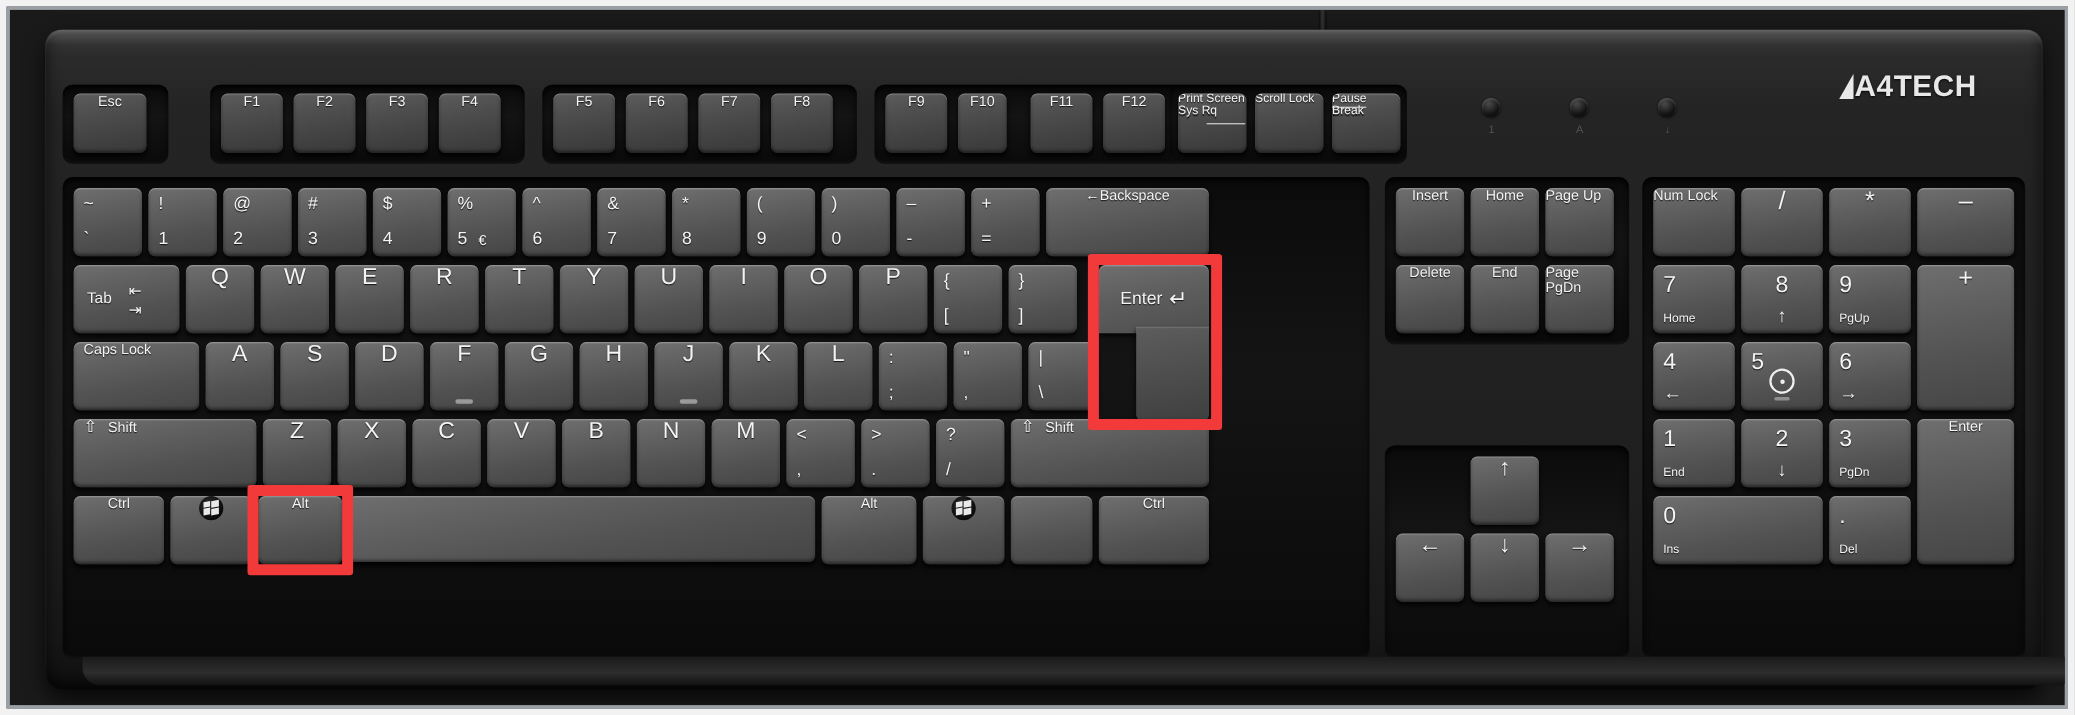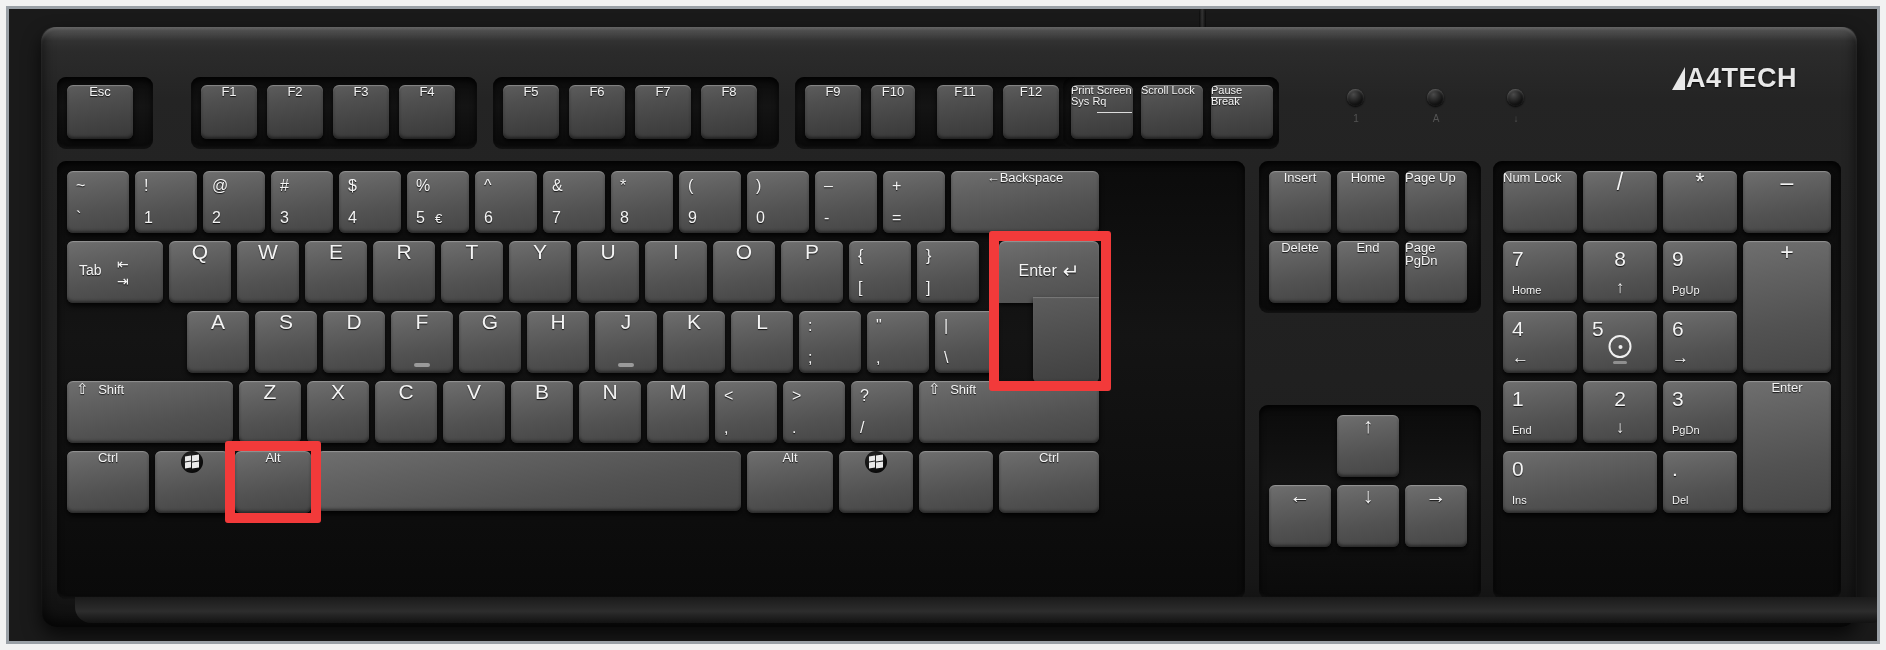--- a/index.html
+++ b/index.html
@@ -404,20 +404,23 @@
 
       <div class="enter-key" style="left:958px;top:214px;width:100px;height:140px;">
         <div class="enter-top"></div>
         <div class="enter-bot"></div>
         <div class="enter-label">
           <span style="font-size:16px;">Enter</span>
           <span style="font-size:20px;">↵</span>
         </div>
       </div>
 
+      <div class="key" style="left:26px;top:284px;width:114px;height:62px;">
+        <span class="lbl-left f-sm">Caps Lock</span>
+      </div>
       <div class="key" style="left:146px;top:284px;width:62px;height:62px;">
           <span class="lbl-center f-lg">A</span>
         </div>
       <div class="key" style="left:214px;top:284px;width:62px;height:62px;">
           <span class="lbl-center f-lg">S</span>
         </div>
       <div class="key" style="left:282px;top:284px;width:62px;height:62px;">
           <span class="lbl-center f-lg">D</span>
         </div>
       <div class="key" style="left:350px;top:284px;width:62px;height:62px;">

